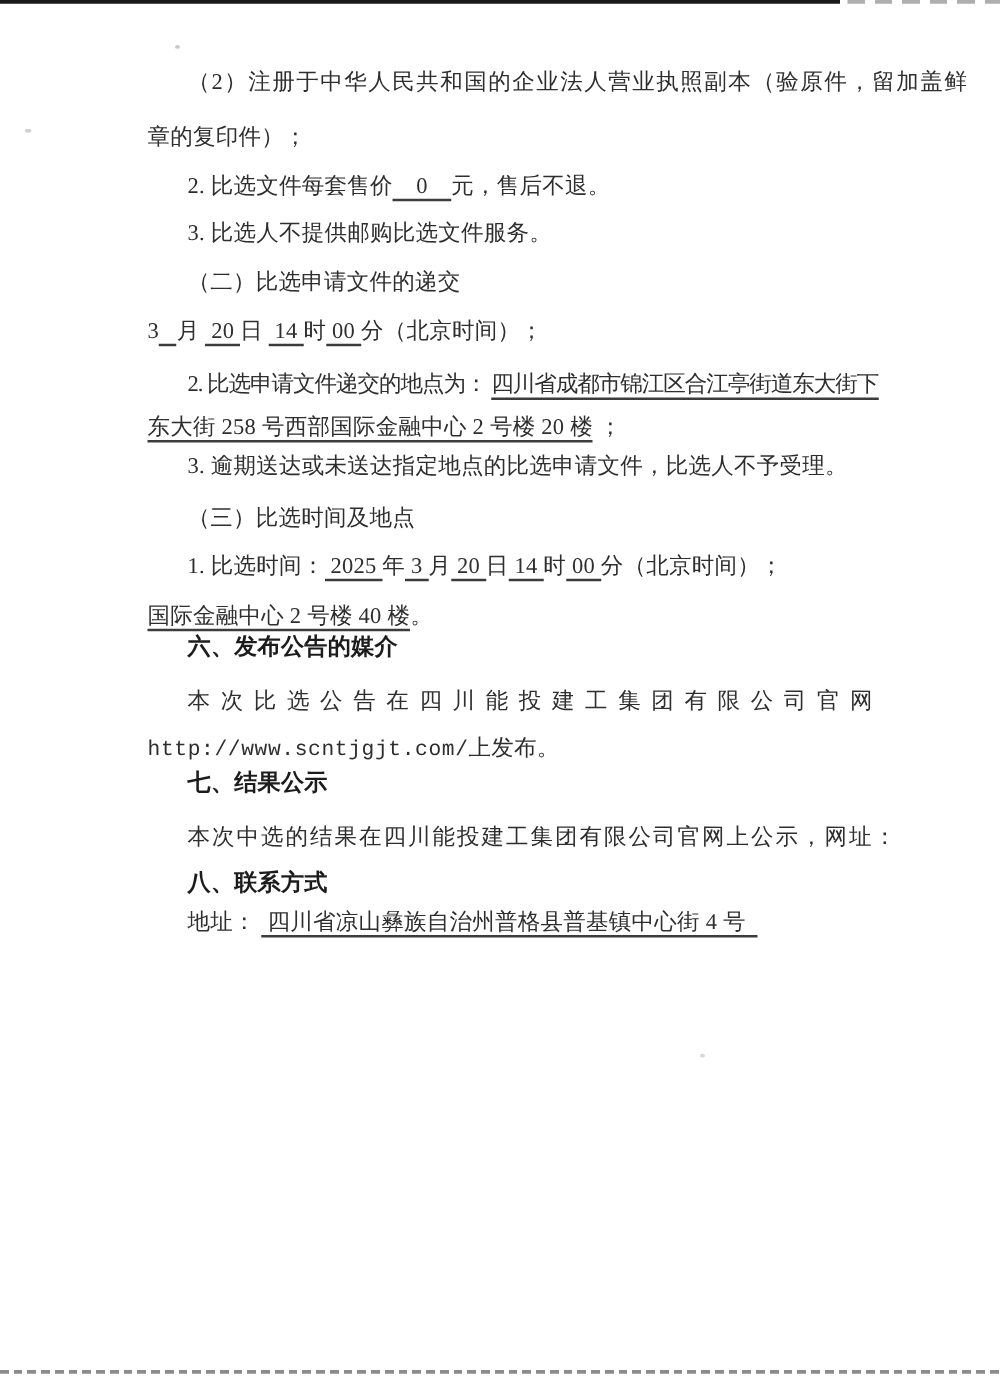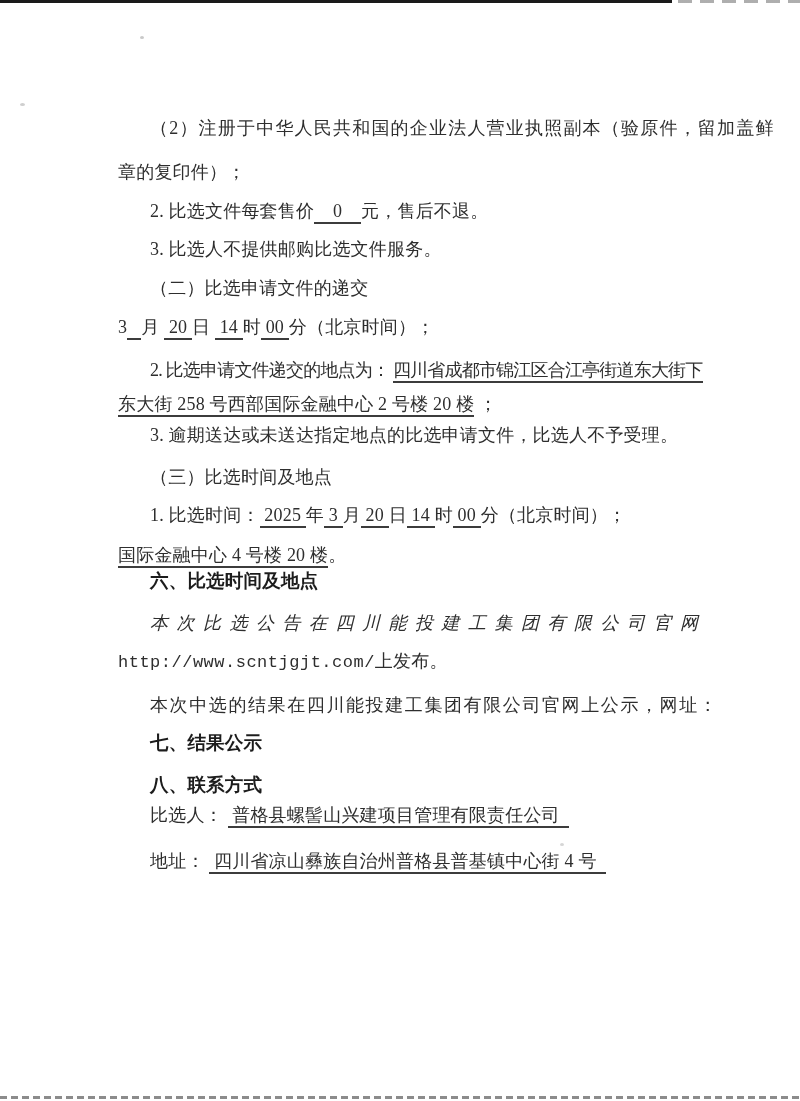--- a/index.html
+++ b/index.html
@@ -8,38 +8,38 @@
     background:#ffffff;
     position:relative;
     overflow:hidden;
     font-family:"Liberation Serif","DejaVu Serif",serif;
     color:#2e2e2e;
   }
   .sheet{
     position:absolute;
     left:118px;top:0;
     width:600px;
-    padding-top:115px;
+    padding-top:52px;
   }
   .line{
     white-space:pre;
     font-size:18px;
     line-height:26px;
     letter-spacing:0.2px;
   }
   .indent{padding-left:32px;}
   .heading{
     font-weight:bold;
     color:#1c1c1c;
     font-size:18.5px;
   }
   .loose{letter-spacing:1.2px;}
   .loose2{letter-spacing:1.6px;}
   .tight{letter-spacing:-0.8px;}
-  .wide{letter-spacing:8.5px;font-style:italic;}
+  .wide{letter-spacing:8.5px;}
   .u{
     border-bottom:2px solid #3c3c3c;
     padding-bottom:1px;
   }
   .mono{
     font-family:"Liberation Mono","DejaVu Sans Mono",monospace;
     font-size:17px;
     letter-spacing:0.5px;
   }
   
@@ -90,32 +90,31 @@
 
   <div class="line" style="margin-bottom:5px"><span class="u">东大街 258 号西部国际金融中心 2 号楼 20 楼</span><span> ；</span></div>
 
   <div class="line indent" style="margin-bottom:16px"><span>3. 逾期送达或未送达指定地点的比选申请文件，比选人不予受理。</span></div>
 
   <div class="line indent" style="margin-bottom:12px"><span>（三）比选时间及地点</span></div>
 
   <div class="line indent" style="margin-bottom:14px"><span>1. 比选时间：</span><span class="u"> 2025 </span><span>年</span><span class="u"> 3 </span><span>月</span><span class="u"> 20 </span><span>日</span><span class="u"> 14 </span><span>时</span><span class="u"> 00 </span><span>分（北京时间）；</span></div>
 
 
-  <div class="line" style="margin-bottom:0px"><span class="u">国际金融中心 4 号楼 20 楼</span><span>。</span></div>
+  <div class="line" style="margin-bottom:0px"><span class="u">国际金融中心 2 号楼 40 楼</span><span>。</span></div>
 
-  <div class="line indent heading" style="margin-bottom:16px"><span>六、比选时间及地点</span></div>
+  <div class="line indent heading" style="margin-bottom:16px"><span>六、发布公告的媒介</span></div>
 
   <div class="line indent wide" style="margin-bottom:12px"><span>本次比选公告在四川能投建工集团有限公司官网</span></div>
 
-  <div class="line" style="margin-bottom:16px"><span class="mono">http://www.scntjgjt.com/</span><span>上发布。</span></div>
+  <div class="line" style="margin-bottom:0px"><span class="mono">http://www.scntjgjt.com/</span><span>上发布。</span></div>
+
+  <div class="line indent heading" style="margin-bottom:16px"><span>七、结果公示</span></div>
 
   <div class="line indent loose2" style="margin-bottom:12px"><span>本次中选的结果在四川能投建工集团有限公司官网上公示，网址：</span></div>
-
-  <div class="line indent heading" style="margin-bottom:16px"><span>七、结果公示</span></div>
 
 
   <div class="line indent heading" style="margin-bottom:4px"><span>八、联系方式</span></div>
 
-  <div class="line indent" style="margin-bottom:20px"><span>比选人： </span><span class="u"> 普格县螺髻山兴建项目管理有限责任公司  </span></div>
 
   <div class="line indent" style="margin-bottom:12px"><span>地址： </span><span class="u"> 四川省凉山彝族自治州普格县普基镇中心街 4 号  </span></div>
 
 </div>
 
 </body></html>

